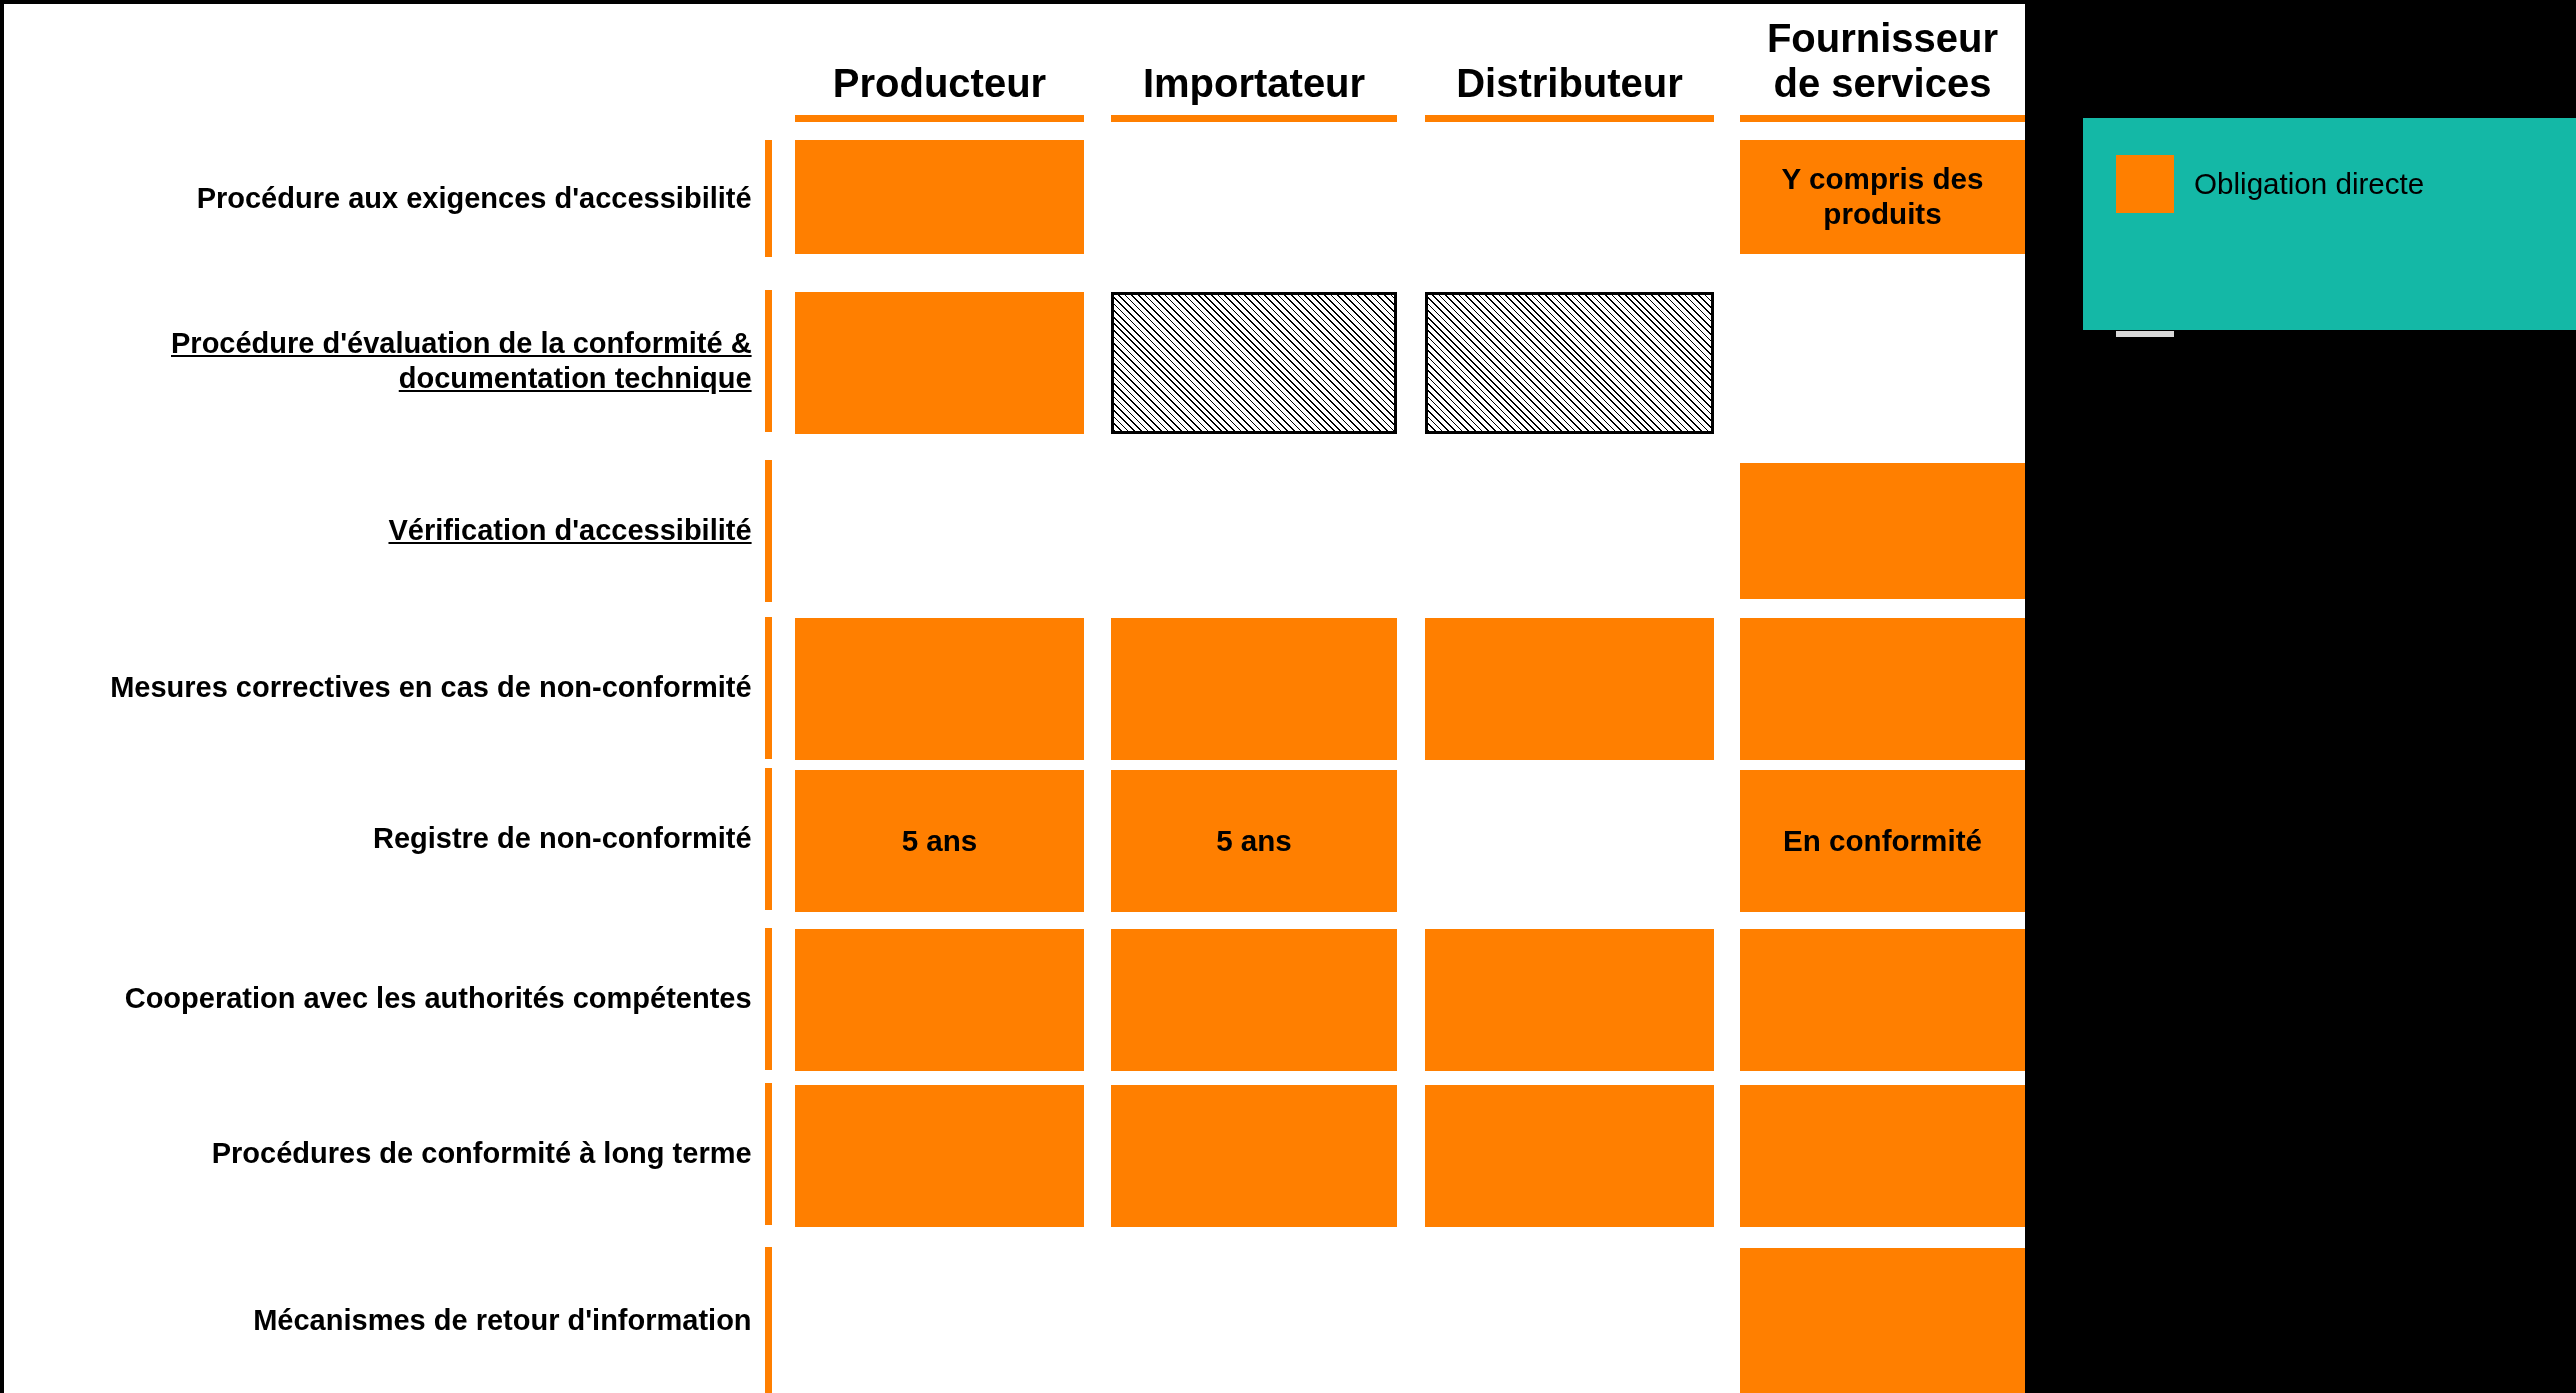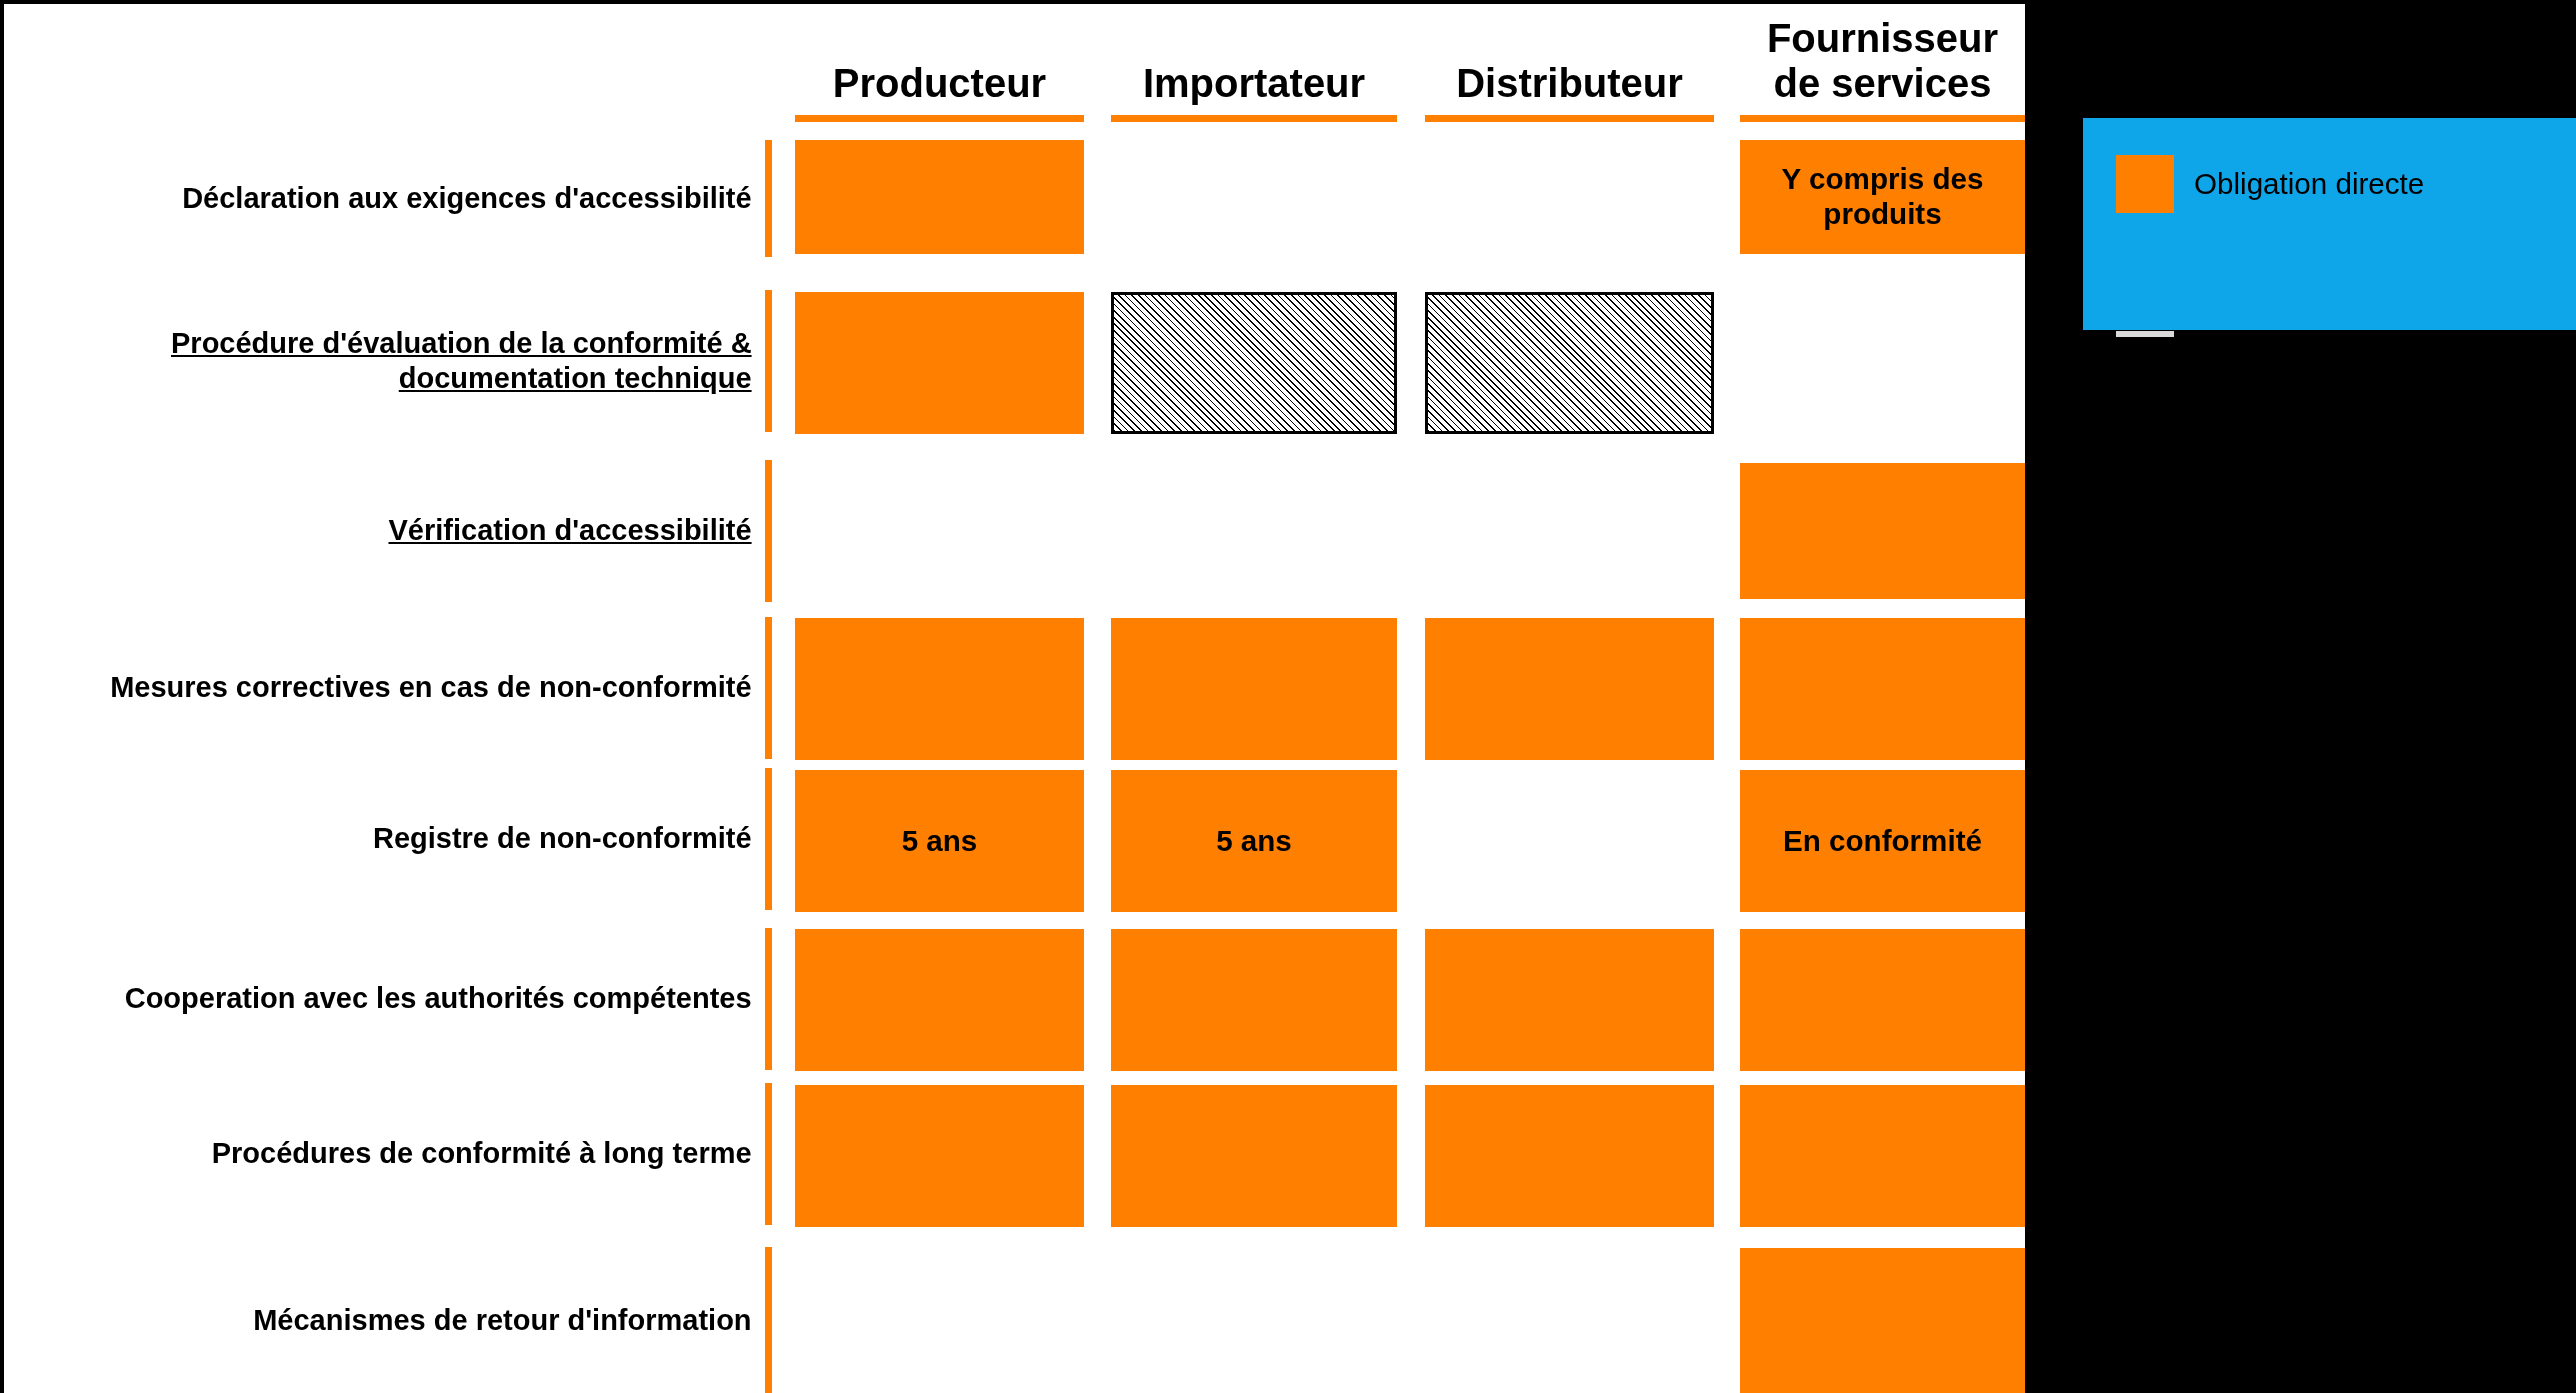--- a/index.html
+++ b/index.html
@@ -92,21 +92,21 @@
 
   
   #black-panel {
     position: absolute;
     background: #000000;
   }
 
   
   #legend {
     position: absolute;
-    background: #0ea5e9;
+    background: #14b8a6;
     overflow: hidden;
   }
   .legend-row {
     position: absolute;
     display: flex;
     align-items: center;
   }
   .legend-swatch {
     width: 58px;
     height: 58px;
@@ -155,21 +155,21 @@
       </div>
       <div class="col-rule" style="left: 1425px; top: 115px; width: 289px; height: 7px;"></div>
       <div class="col-head" style="left: 1740px; top: 14px; width: 285px; height: 92px;">
         <span>Fournisseur de services</span>
       </div>
       <div class="col-rule" style="left: 1740px; top: 115px; width: 285px; height: 7px;"></div>
     </div>
 
   <div id="row-labels">
       <div class="row-label" style="left: 15.6px; top: 140px; width: 750px; height: 117px;">
-        <span>Déclaration aux exigences d'accessibilité</span>
+        <span>Procédure aux exigences d'accessibilité</span>
       </div>
       <div class="row-tick" style="left: 765px; top: 140px; width: 7px; height: 117px;"></div>
       <div class="row-label underlined" style="left: 15.6px; top: 290px; width: 750px; height: 142px;">
         <span>Procédure d'évaluation de la conformité &amp; documentation technique</span>
       </div>
       <div class="row-tick" style="left: 765px; top: 290px; width: 7px; height: 142px;"></div>
       <div class="row-label underlined" style="left: 15.6px; top: 460px; width: 750px; height: 142px;">
         <span>Vérification d'accessibilité</span>
       </div>
       <div class="row-tick" style="left: 765px; top: 460px; width: 7px; height: 142px;"></div>

